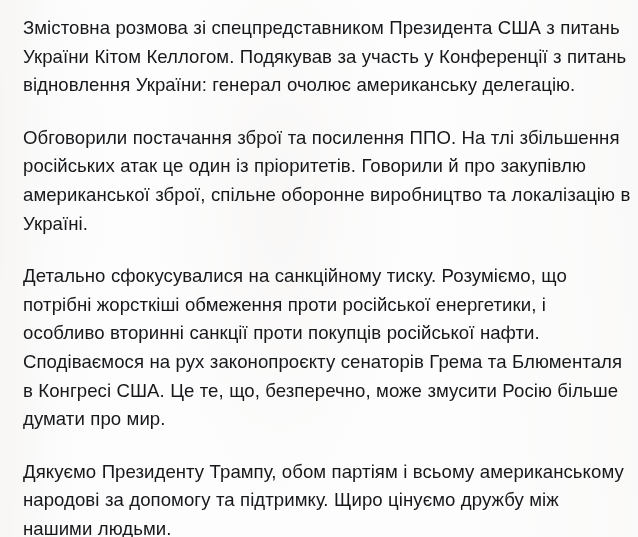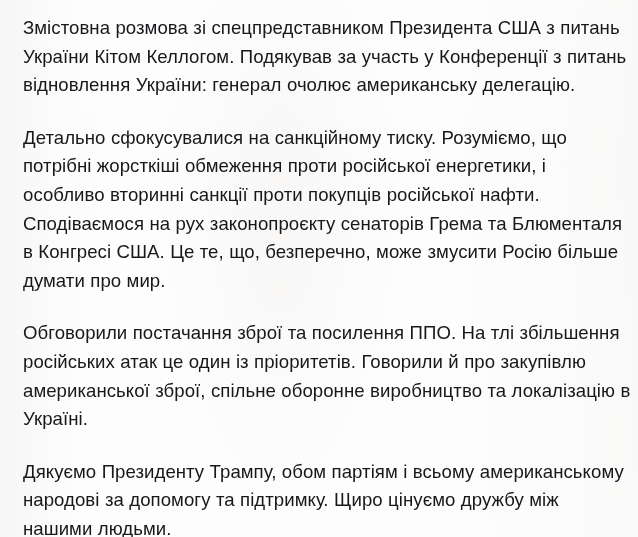--- a/index.html
+++ b/index.html
@@ -89,17 +89,17 @@
 
 <div class="page">
   <div class="bg-band"></div>
   <div class="bg-blur-left"></div>
   <div class="bg-blur-mid"></div>
   <div class="bg-blur-right"></div>
   <div class="white-overlay"></div>
 
   <div class="content">
     <p class="para">Змістовна розмова зі спецпредставником Президента США з питань України Кітом Келлогом. Подякував за участь у Конференції з питань відновлення України: генерал очолює американську делегацію.</p>
+    <p class="para">Обговорили постачання зброї та посилення ППО. На тлі збільшення російських атак це один із пріоритетів. Говорили й про закупівлю американської зброї, спільне оборонне виробництво та локалізацію в Україні.</p>
     <p class="para">Детально сфокусувалися на санкційному тиску. Розуміємо, що потрібні жорсткіші обмеження проти російської енергетики, і особливо вторинні санкції проти покупців російської нафти. Сподіваємося на рух законопроєкту сенаторів Грема та Блюменталя в Конгресі США. Це те, що, безперечно, може змусити Росію більше думати про мир.</p>
-    <p class="para">Обговорили постачання зброї та посилення ППО. На тлі збільшення російських атак це один із пріоритетів. Говорили й про закупівлю американської зброї, спільне оборонне виробництво та локалізацію в Україні.</p>
     <p class="para">Дякуємо Президенту Трампу, обом партіям і всьому американському народові за допомогу та підтримку. Щиро цінуємо дружбу між нашими людьми.</p>
   </div>
 </div>
 
 </body></html>

